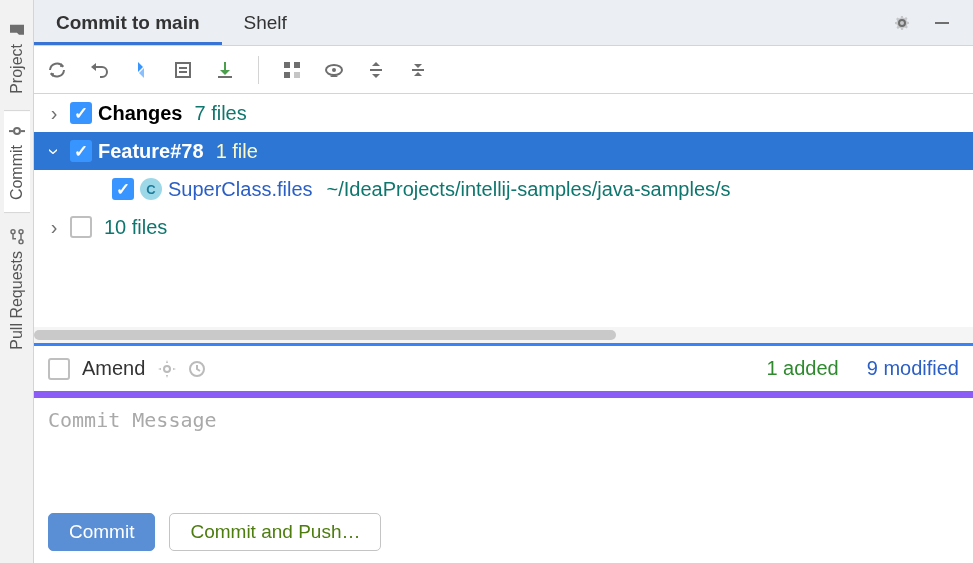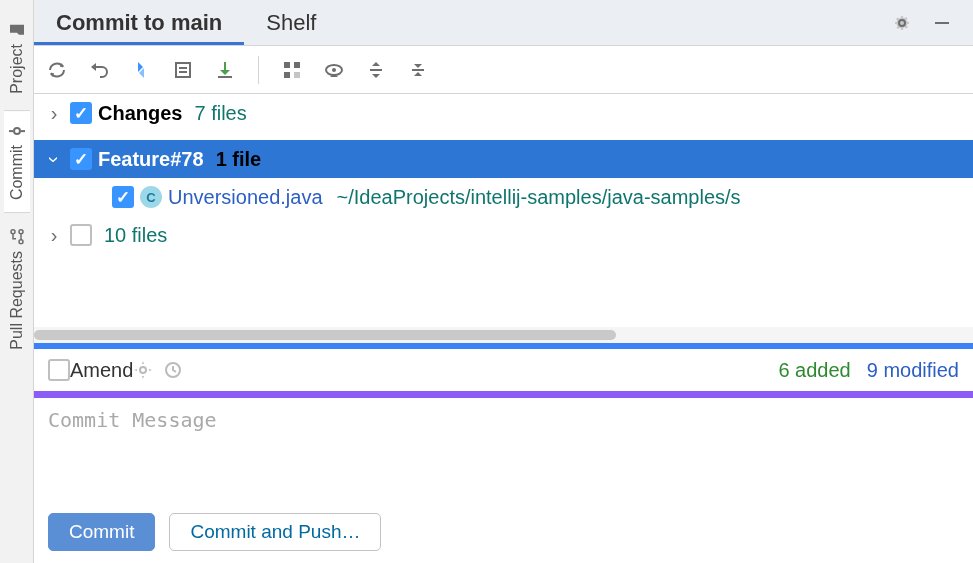--- a/index.html
+++ b/index.html
@@ -40,21 +40,21 @@
   background: #ebeef2;
   border-bottom: 1px solid #d4d4d4;
   display: flex;
   align-items: stretch;
   padding: 0 8px 0 0;
 }
 .tab {
   padding: 0 22px;
   display: flex;
   align-items: center;
-  font-size: 22px;
+  font-size: 19px;
   color: #333;
   cursor: default;
 }
 .tab.active {
   font-weight: 600;
   border-bottom: 3px solid #3874d6;
   padding-top: 3px;
 }
 .tabs-spacer { flex: 1; }
 .tabs-icons { display: flex; align-items: center; gap: 14px; padding-right: 10px; }
@@ -73,36 +73,36 @@
 .tree-row {
   height: 38px;
   display: flex;
   align-items: center;
   padding-left: 10px;
   gap: 6px;
   font-size: 20px;
   white-space: nowrap;
   overflow: hidden;
 }
-.tree-row.selected { background: #2e76d4; color: #fff; margin-top: 8px; }
+.tree-row.selected { background: #2e76d4; color: #fff; }
 .chevron { width: 20px; display: flex; justify-content: center; color: #6e6e6e; }
 .tree-row.selected .chevron { color: #fff; }
 .checkbox {
   width: 22px; height: 22px;
   border: 2px solid #bfbfbf;
   border-radius: 3px;
   display: flex; align-items: center; justify-content: center;
   background: #fff;
   flex-shrink: 0;
 }
 .checkbox.checked { background: #3895ff; border-color: #3895ff; }
 .checkbox.checked::after { content: "✓"; color: #fff; font-size: 17px; font-weight: bold; }
 .label-bold { font-weight: 700; color: #000; }
 .label-count { color: #0f766e; margin-left: 6px; }
-.tree-row.selected .label-count { color: #000000; font-weight: bold; }
+.tree-row.selected .label-count { color: #fef9c3; }
 .tree-row.selected .label-bold { color: #fff; }
 .file-icon {
   width: 22px; height: 22px; border-radius: 50%;
   background: #9dd8e8;
   display: flex; align-items: center; justify-content: center;
   font-size: 13px; font-weight: 600; color: #1a7a99;
   flex-shrink: 0;
 }
 .file-name { color: #2b5fc5; }
 .file-path { color: #0f766e; margin-left: 8px; }
@@ -119,21 +119,22 @@
   height: 10px;
   top: 3px;
   background: #c9c9c9;
   border-radius: 5px;
 }
 .amend-bar {
   height: 48px;
   display: flex;
   align-items: center;
   padding: 0 14px;
-  border-top: 6px solid #3b82f6;
+  gap: 12px;
+  border-top: 3px solid #3b82f6;
 }
 .amend-label { font-size: 20px; color: #333; }
 .amend-icons { display: flex; gap: 10px; color: #bbb; }
 .amend-spacer { flex: 1; }
 .stat-added { color: #2f8a2f; font-size: 20px; }
 .stat-modified { color: #2b5fc5; font-size: 20px; margin-left: 16px; }
 .commit-msg {
   height: 110px;
   padding: 10px 14px;
   border-top: 7px solid #8b5cf6;
@@ -149,21 +150,21 @@
 .btn {
   height: 38px;
   padding: 0 20px;
   border-radius: 5px;
   font-size: 19px;
   display: flex;
   align-items: center;
   cursor: default;
   border: 1px solid #c4c4c4;
   background: #fff;
-  color: #0369a1;
+  color: #4d7c0f;
 }
 .btn.primary { background: #5a8fd6; border-color: #5a8fd6; color: #fff; }
 svg { display: block; }
 .indent2 { padding-left: 78px; }
 </style>
 </head>
 <body>
 
 <div class="side-strip">
   <div class="side-tab">
@@ -288,21 +289,21 @@
     </div>
     <div class="tree-row selected">
       <span class="chevron" style="transform:rotate(90deg)">›</span>
       <span class="checkbox checked"></span>
       <span class="label-bold">Feature#78</span>
       <span class="label-count">1 file</span>
     </div>
     <div class="tree-row indent2">
       <span class="checkbox checked"></span>
       <span class="file-icon">C</span>
-      <span class="file-name">Unversioned.java</span>
+      <span class="file-name">SuperClass.files</span>
       <span class="file-path">~/IdeaProjects/intellij-samples/java-samples/s</span>
     </div>
     <div class="tree-row">
       <span class="chevron">›</span>
       <span class="checkbox"></span>
       <span class="label-count">10 files</span>
     </div>
   </div>
 
   <div class="gap-fill"></div>
@@ -322,21 +323,21 @@
           </svg>
         </span>
       <span>
           <svg width="20" height="20" viewBox="0 0 20 20">
             <circle cx="10" cy="10" r="7" fill="none" stroke="#bbb" stroke-width="2"></circle>
             <path d="M10 6v4l3 2" fill="none" stroke="#bbb" stroke-width="2"></path>
           </svg>
         </span>
     </span>
     <span class="amend-spacer"></span>
-    <span class="stat-added">6 added</span>
+    <span class="stat-added">1 added</span>
     <span class="stat-modified">9 modified</span>
   </div>
 
   <div class="commit-msg">
     <span class="commit-msg-placeholder">Commit Message</span>
   </div>
 
   <div class="buttons-bar">
     <div class="btn primary">
         <span>Commit</span>

